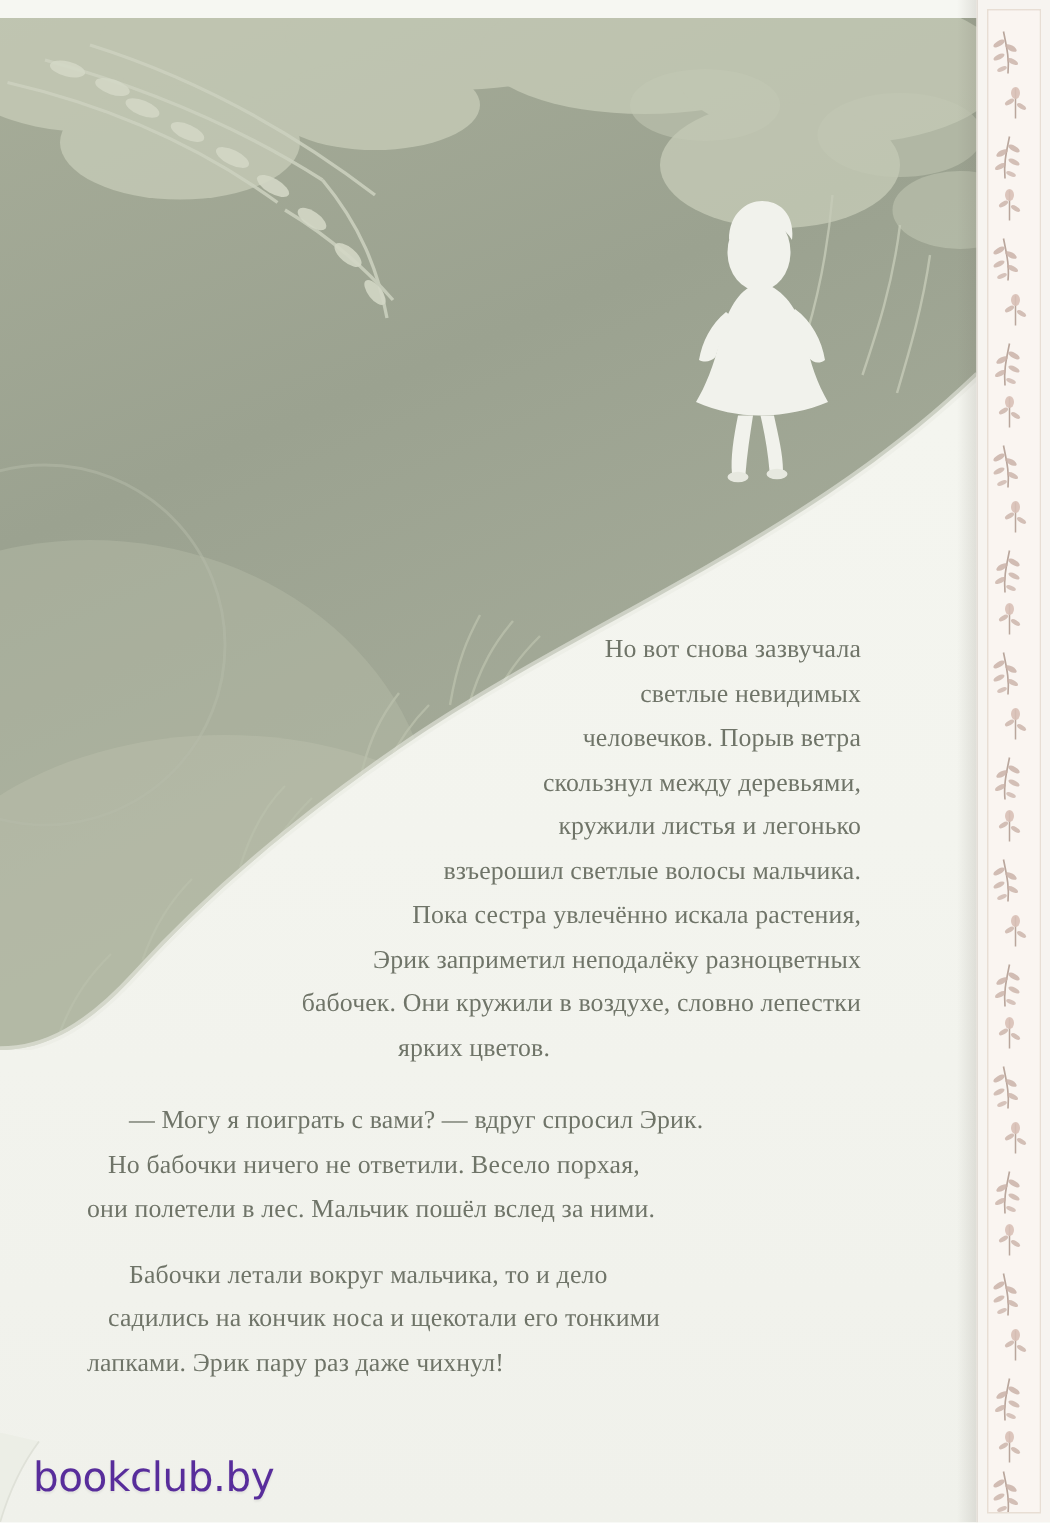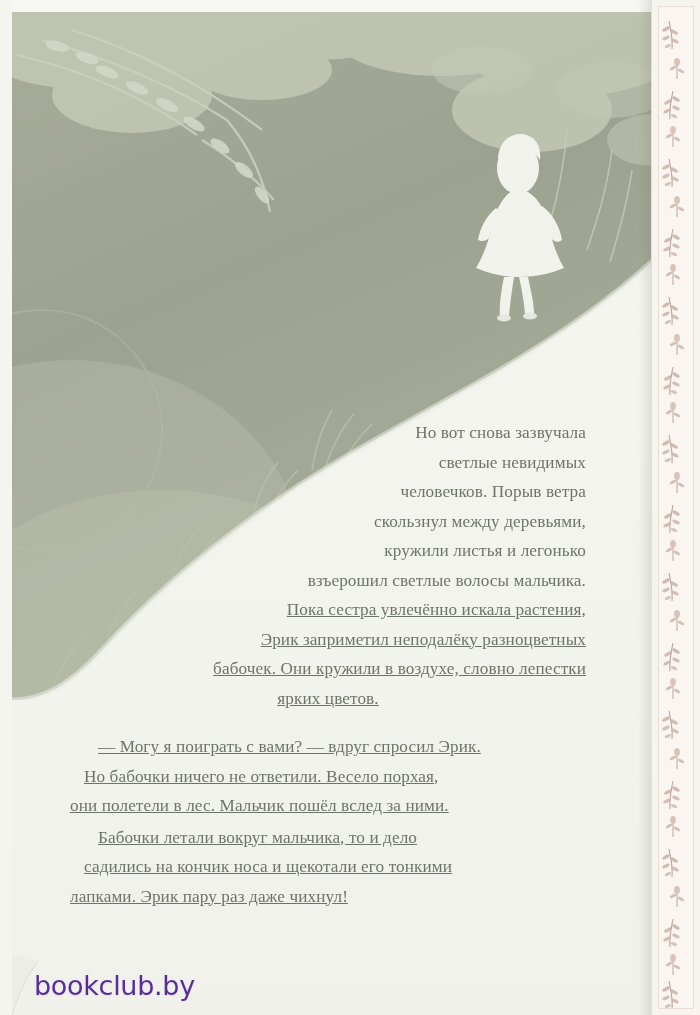--- a/index.html
+++ b/index.html
@@ -18,21 +18,21 @@
     position: relative;
     width: 700px;
     height: 1015px;
     background: #f4f5ef;
     overflow: hidden;
   }
 
   
   #book-page {
     position: absolute;
-    left: 12px;
+    left: 0;
     top: 0;
     width: 652px;
     height: 1015px;
     background: #f3f4ee;
     overflow: hidden;
   }
 
   
   #page-paper {
     position: absolute;
@@ -69,21 +69,21 @@
     top: 418px;
     width: 516px;
     color: #6f7468;
     font-size: 17.2px;
     line-height: 29.5px;
     letter-spacing: 0.1px;
   }
   .para {
     margin: 0 0 0 0;
   }
-  .para + .para { margin-top: 0px; text-decoration: underline; }
+  .para + .para { margin-top: 0px; }
 
   
   .wedge {
     text-align: right;
     padding-left: 150px;
   }
   .wedge .ln { display: block; }
 
   .flow { text-align: left; }
   .flow .ln { display: block; }
@@ -293,21 +293,21 @@
         <span class="ln">бабочек. Они кружили в воздухе, словно лепестки</span>
         <span class="ln" style="display:block; text-align:center; margin-left:-40px;">ярких цветов.</span>
       </p>
 
       <p class="para flow" style="margin-top:19px;">
         <span class="ln" style="padding-left:28px;">— Могу я поиграть с вами? — вдруг спросил Эрик.</span>
         <span class="ln" style="padding-left:14px;">Но бабочки ничего не ответили. Весело порхая,</span>
         <span class="ln">они полетели в лес. Мальчик пошёл вслед за ними.</span>
       </p>
 
-      <p class="para flow" style="margin-top:2px;">
+      <p class="para flow" style="margin-top:14px;">
         <span class="ln" style="padding-left:28px;">Бабочки летали вокруг мальчика, то и дело</span>
         <span class="ln" style="padding-left:14px;">садились на кончик носа и щекотали его тонкими</span>
         <span class="ln">лапками. Эрик пару раз даже чихнул!</span>
       </p>
     </div>
 
     <div id="corner-curl">
       <svg width="34" height="60" viewBox="0 0 34 60" xmlns="http://www.w3.org/2000/svg">
         <path d="M0,60 C 6,40 14,22 26,6 L 0,0 Z" fill="#eceee6"></path>
         <path d="M0,60 C 6,40 14,22 26,6" fill="none" stroke="#dfe1d8" stroke-width="1.2"></path>

